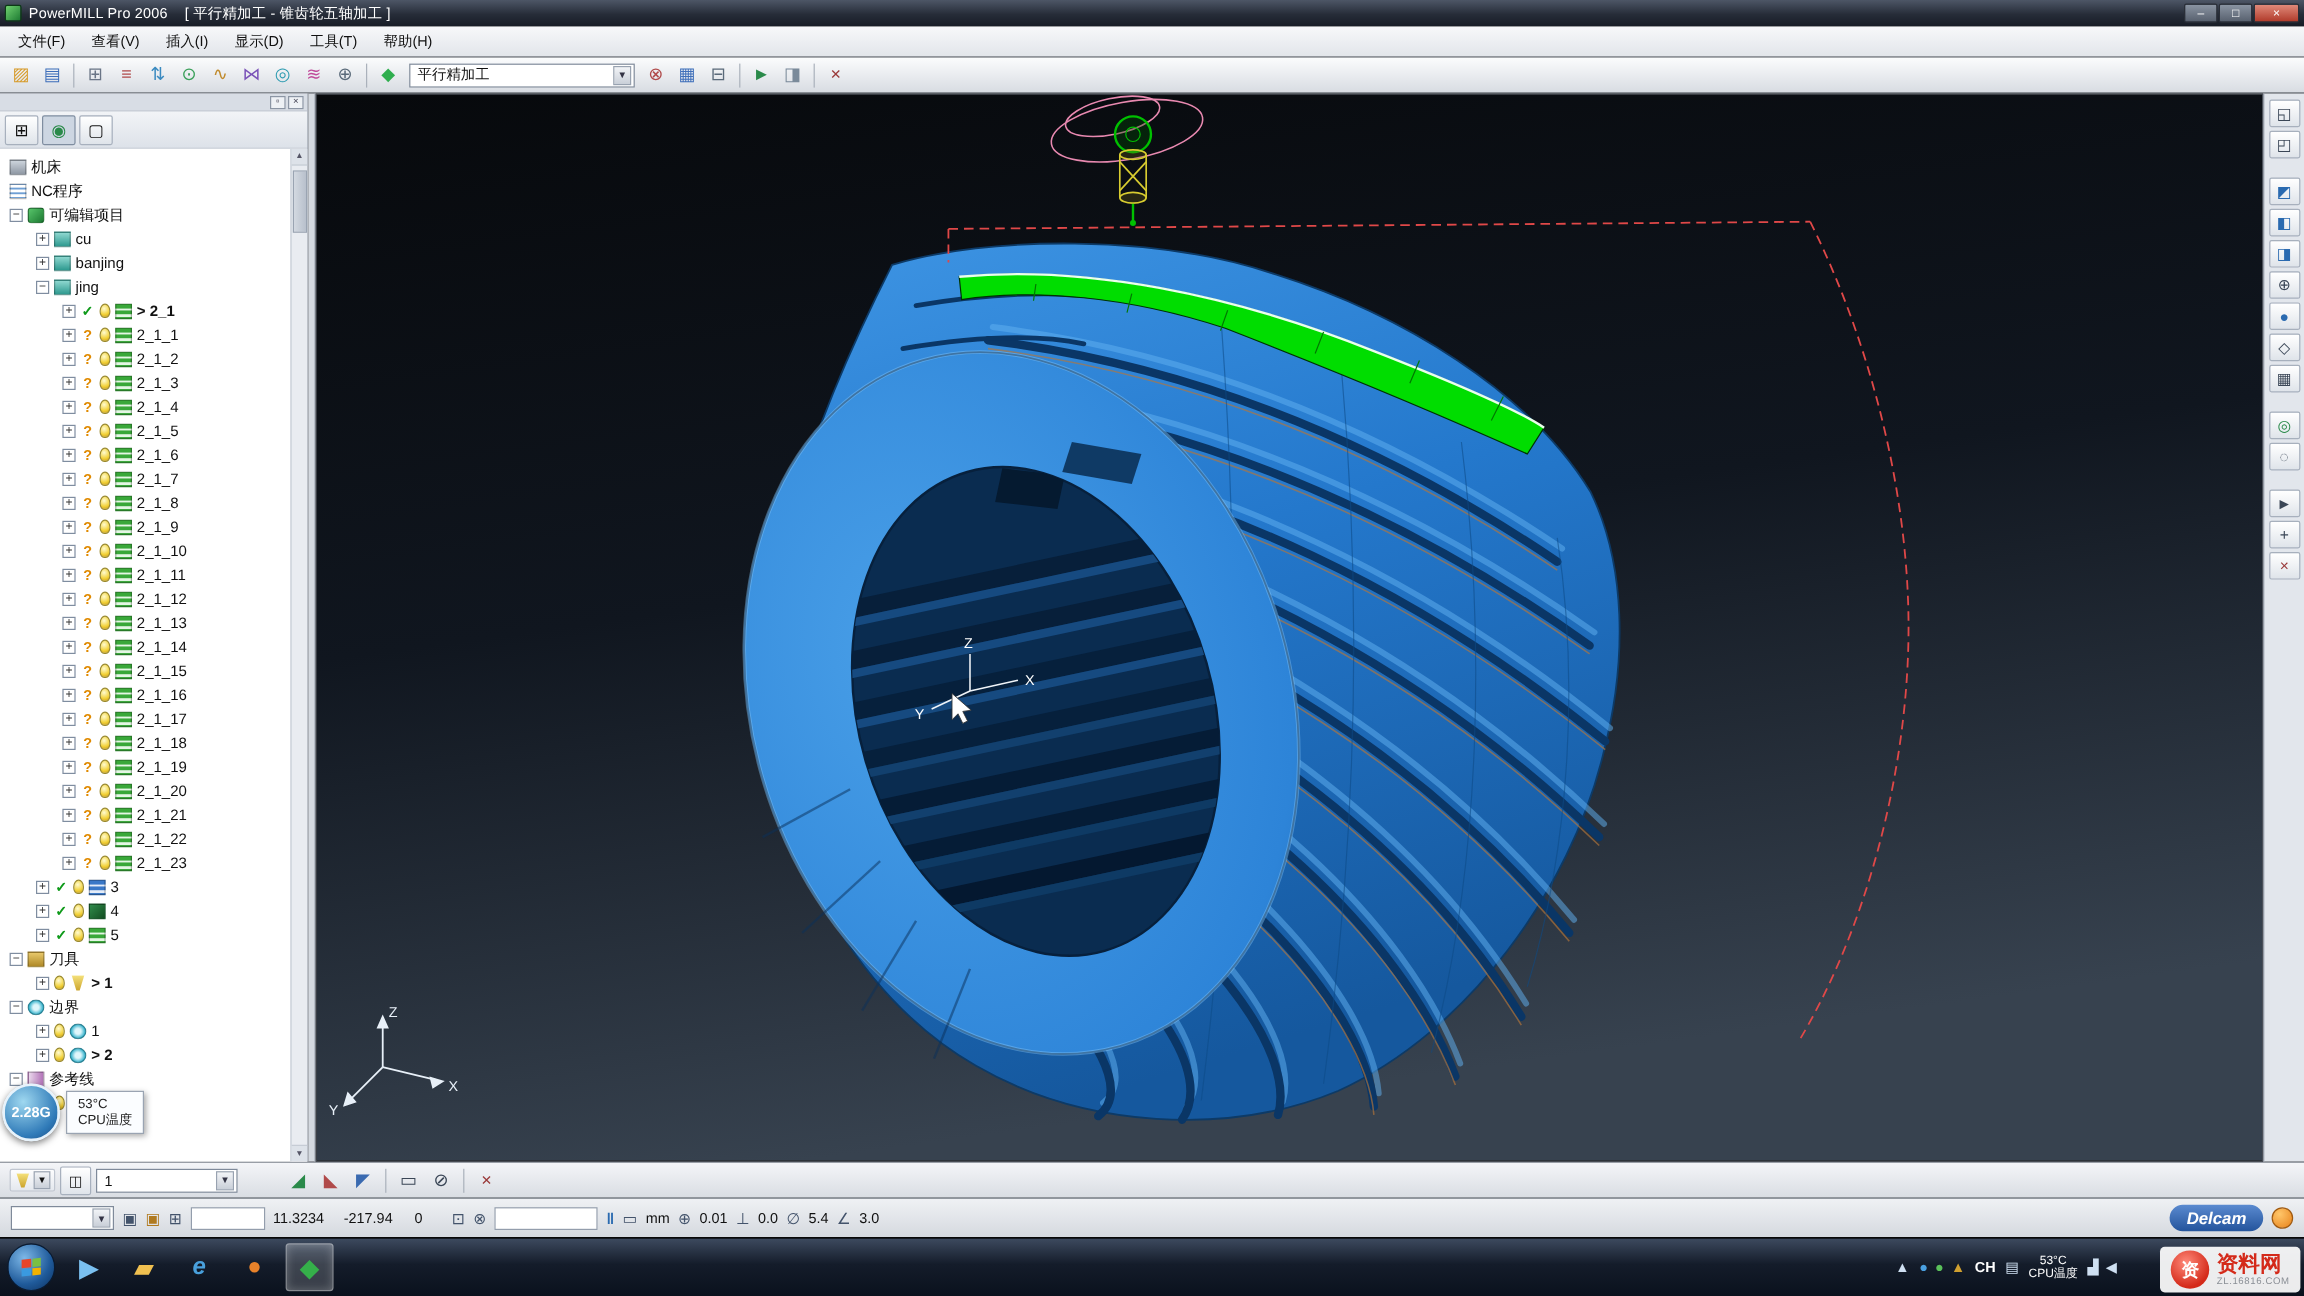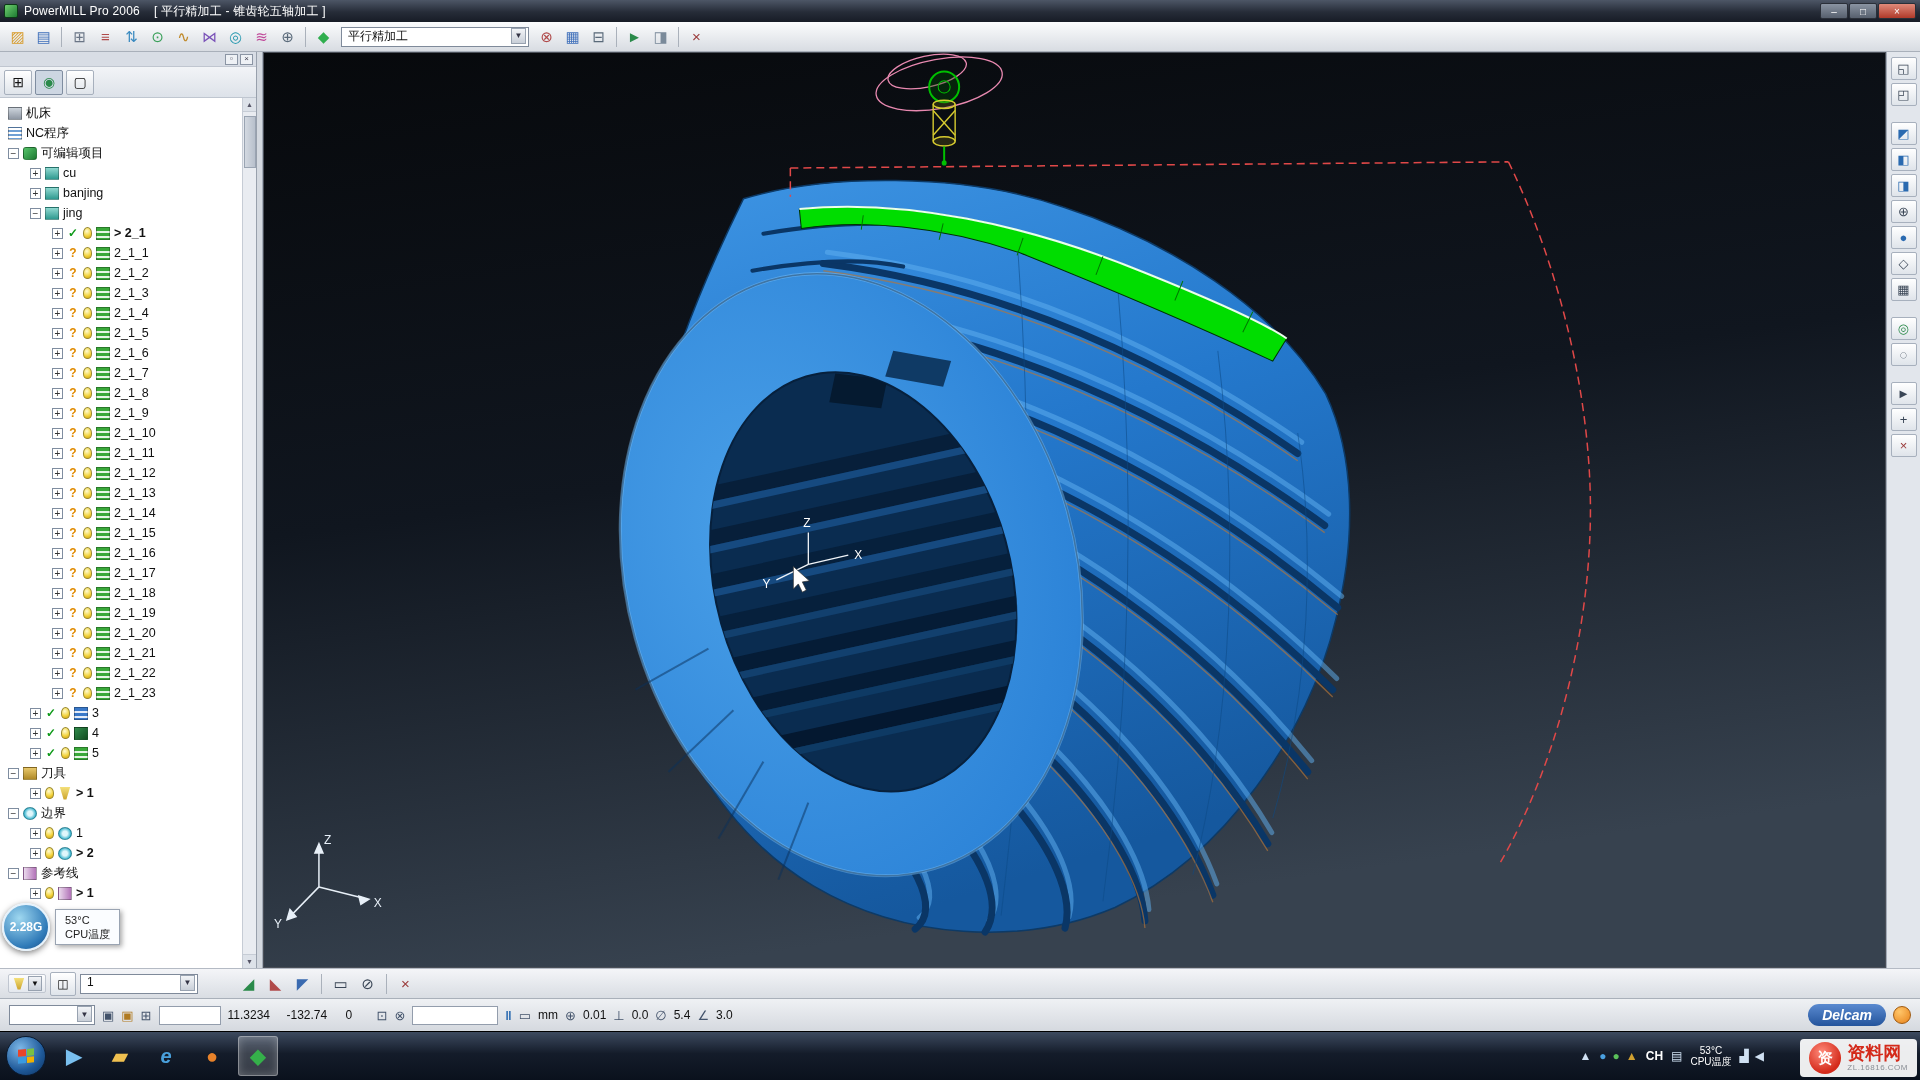--- a/index.html
+++ b/index.html
@@ -22,21 +22,21 @@
   .menubar{height:26px;background:linear-gradient(#f7f8fa,#e2e5ea);border-bottom:1px solid #b6bcc6;
     display:flex;align-items:center;padding:0 4px;flex:0 0 auto}
   .menu-item{padding:4px 11px;border-radius:2px}
 
   
   .maintoolbar{height:30px;background:linear-gradient(#fbfcfd,#d8dce2);border-bottom:1px solid #a9b0ba;
     display:flex;align-items:center;gap:1px;padding:0 5px;flex:0 0 auto}
   .tbtn{width:25px;height:24px;display:flex;align-items:center;justify-content:center;border:1px solid transparent;border-radius:2px}
   .tglyph{font-size:15px;line-height:15px}
   .tsep{width:1px;height:20px;background:#aab1bb;margin:0 4px}
-  .combo{background:#fff;border:1px solid #7f8a9a;height:20px;display:flex;
+  .combo{background:#fff;border:1px solid #7f8a9a;height:20px;display:flex;align-items:center;
     padding:0 2px 0 6px;gap:6px}
   .combo .cval{flex:1;white-space:nowrap}
   .combo .carrow{width:15px;height:16px;background:linear-gradient(#f2f4f7,#c9cfd8);border:1px solid #98a2b0;
     font-size:8px;display:flex;align-items:center;justify-content:center;color:#334}
   .strategycombo{width:188px;margin:0 4px}
 
   
   .content{flex:1;display:flex;min-height:0}
 
   
@@ -151,20 +151,28 @@
     <span class="appicon"></span>
     <span class="tb-title">PowerMILL Pro 2006</span>
     <span class="tb-title" style="margin-left:14px">[ 平行精加工 - 锥齿轮五轴加工 ]</span>
     <span class="winbtns" id="winbtns">
         <span class="winbtn">–</span>
         <span class="winbtn">□</span>
         <span class="winbtn close">×</span>
       </span>
   </div>
 
+  <div class="menubar" id="menubar">
+      <div class="menu-item">文件(F)</div>
+      <div class="menu-item">查看(V)</div>
+      <div class="menu-item">插入(I)</div>
+      <div class="menu-item">显示(D)</div>
+      <div class="menu-item">工具(T)</div>
+      <div class="menu-item">帮助(H)</div>
+    </div>
 
   <div class="maintoolbar">
     <div id="tbleft" style="display:flex;align-items:center;gap:1px">
         <div class="tbtn">
           <span class="tglyph" style="color: rgb(215, 155, 42);">▨</span>
         </div>
         <div class="tbtn">
           <span class="tglyph" style="color: rgb(63, 111, 186);">▤</span>
         </div>
         <div class="tsep"></div>
@@ -775,21 +783,21 @@
   <div class="statusbar">
     <div class="combo" style="width:86px">
       <span class="cval"></span>
       <span class="carrow">▼</span>
     </div>
     <span class="sico">▣</span>
     <span class="sico" style="color:#b07a20">▣</span>
     <span class="sico">⊞</span>
     <div class="sfield"></div>
     <span class="sval">11.3234</span>
-    <span class="sval">-132.74</span>
+    <span class="sval">-217.94</span>
     <span class="sval" style="min-width:24px">0</span>
     <span class="sico">⊡</span>
     <span class="sico">⊗</span>
     <div class="sfield" style="min-width:86px"></div>
     <span class="sico" style="color:#2a6ab0;font-weight:bold">‖</span>
     <span class="sico">▭</span>
     <span>mm</span>
     <span class="sico">⊕</span>
     <span>0.01</span>
     <span class="sico">⊥</span>

